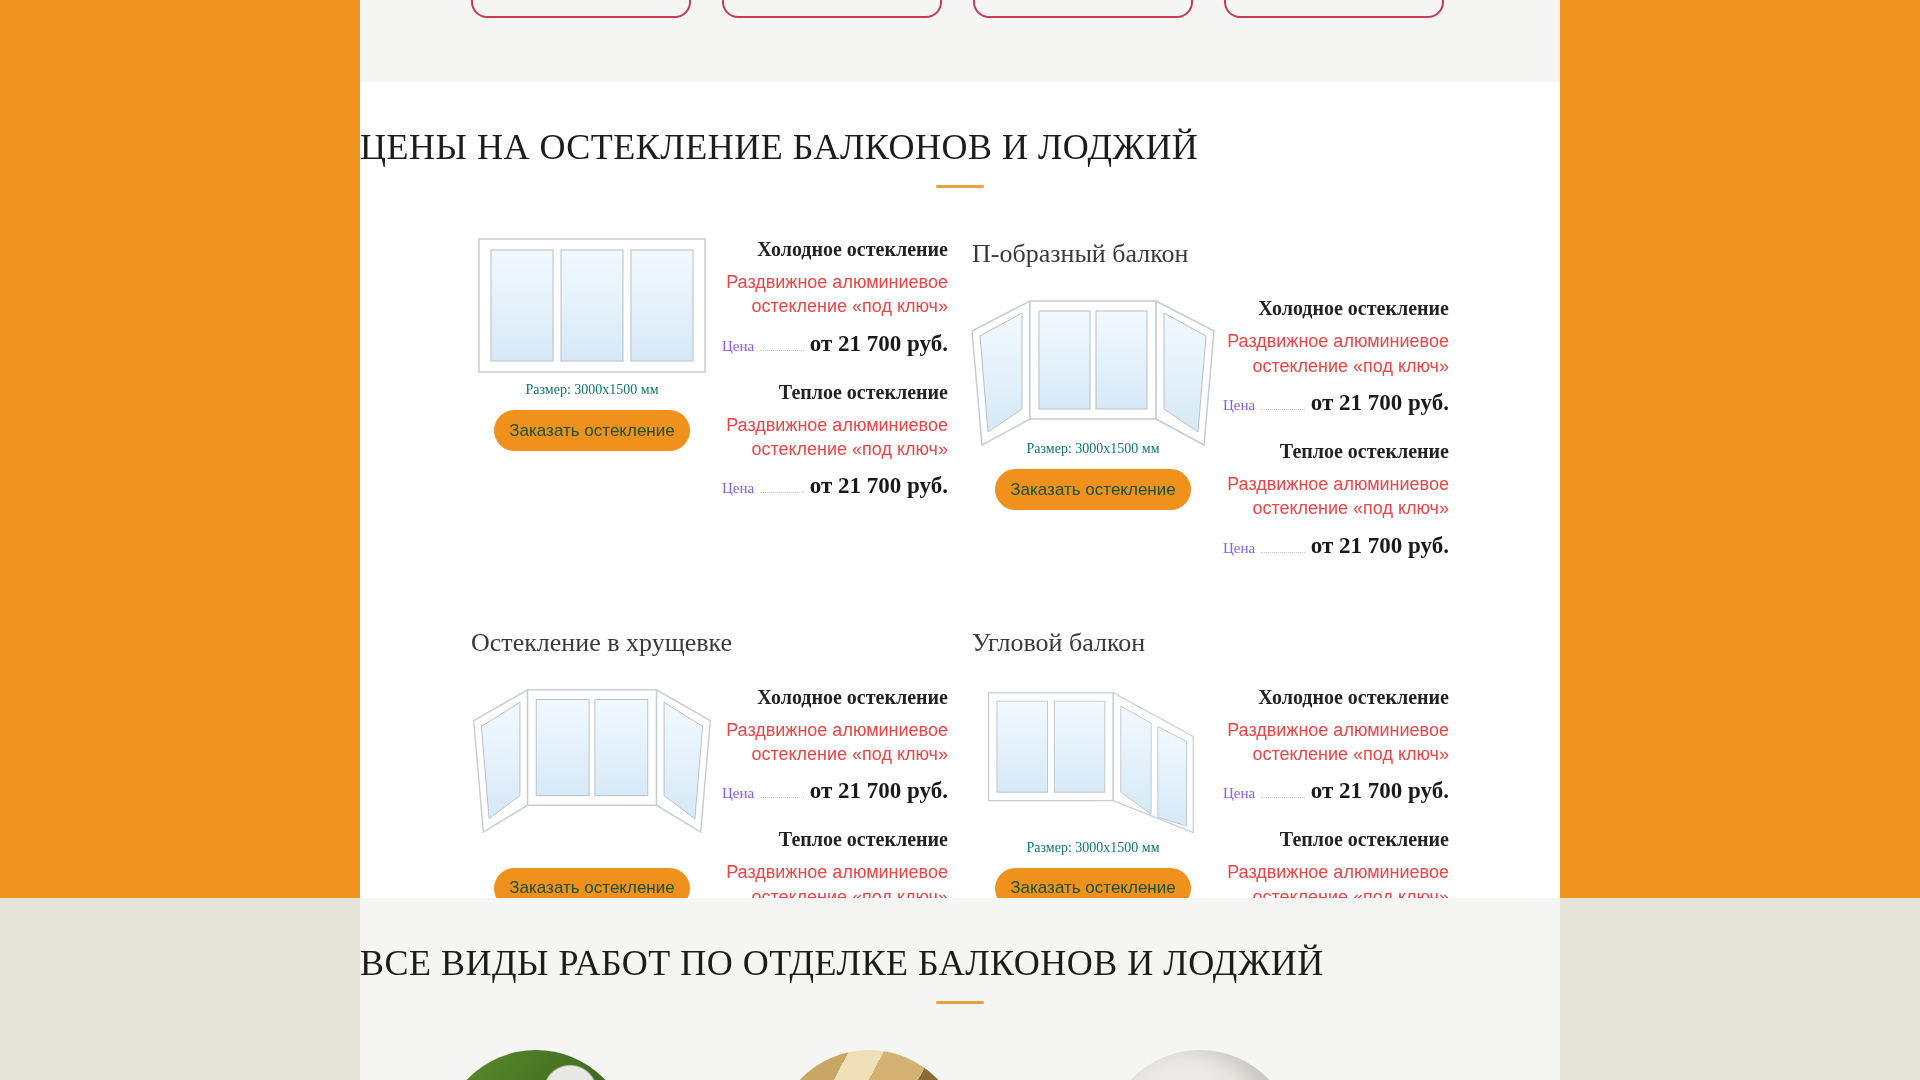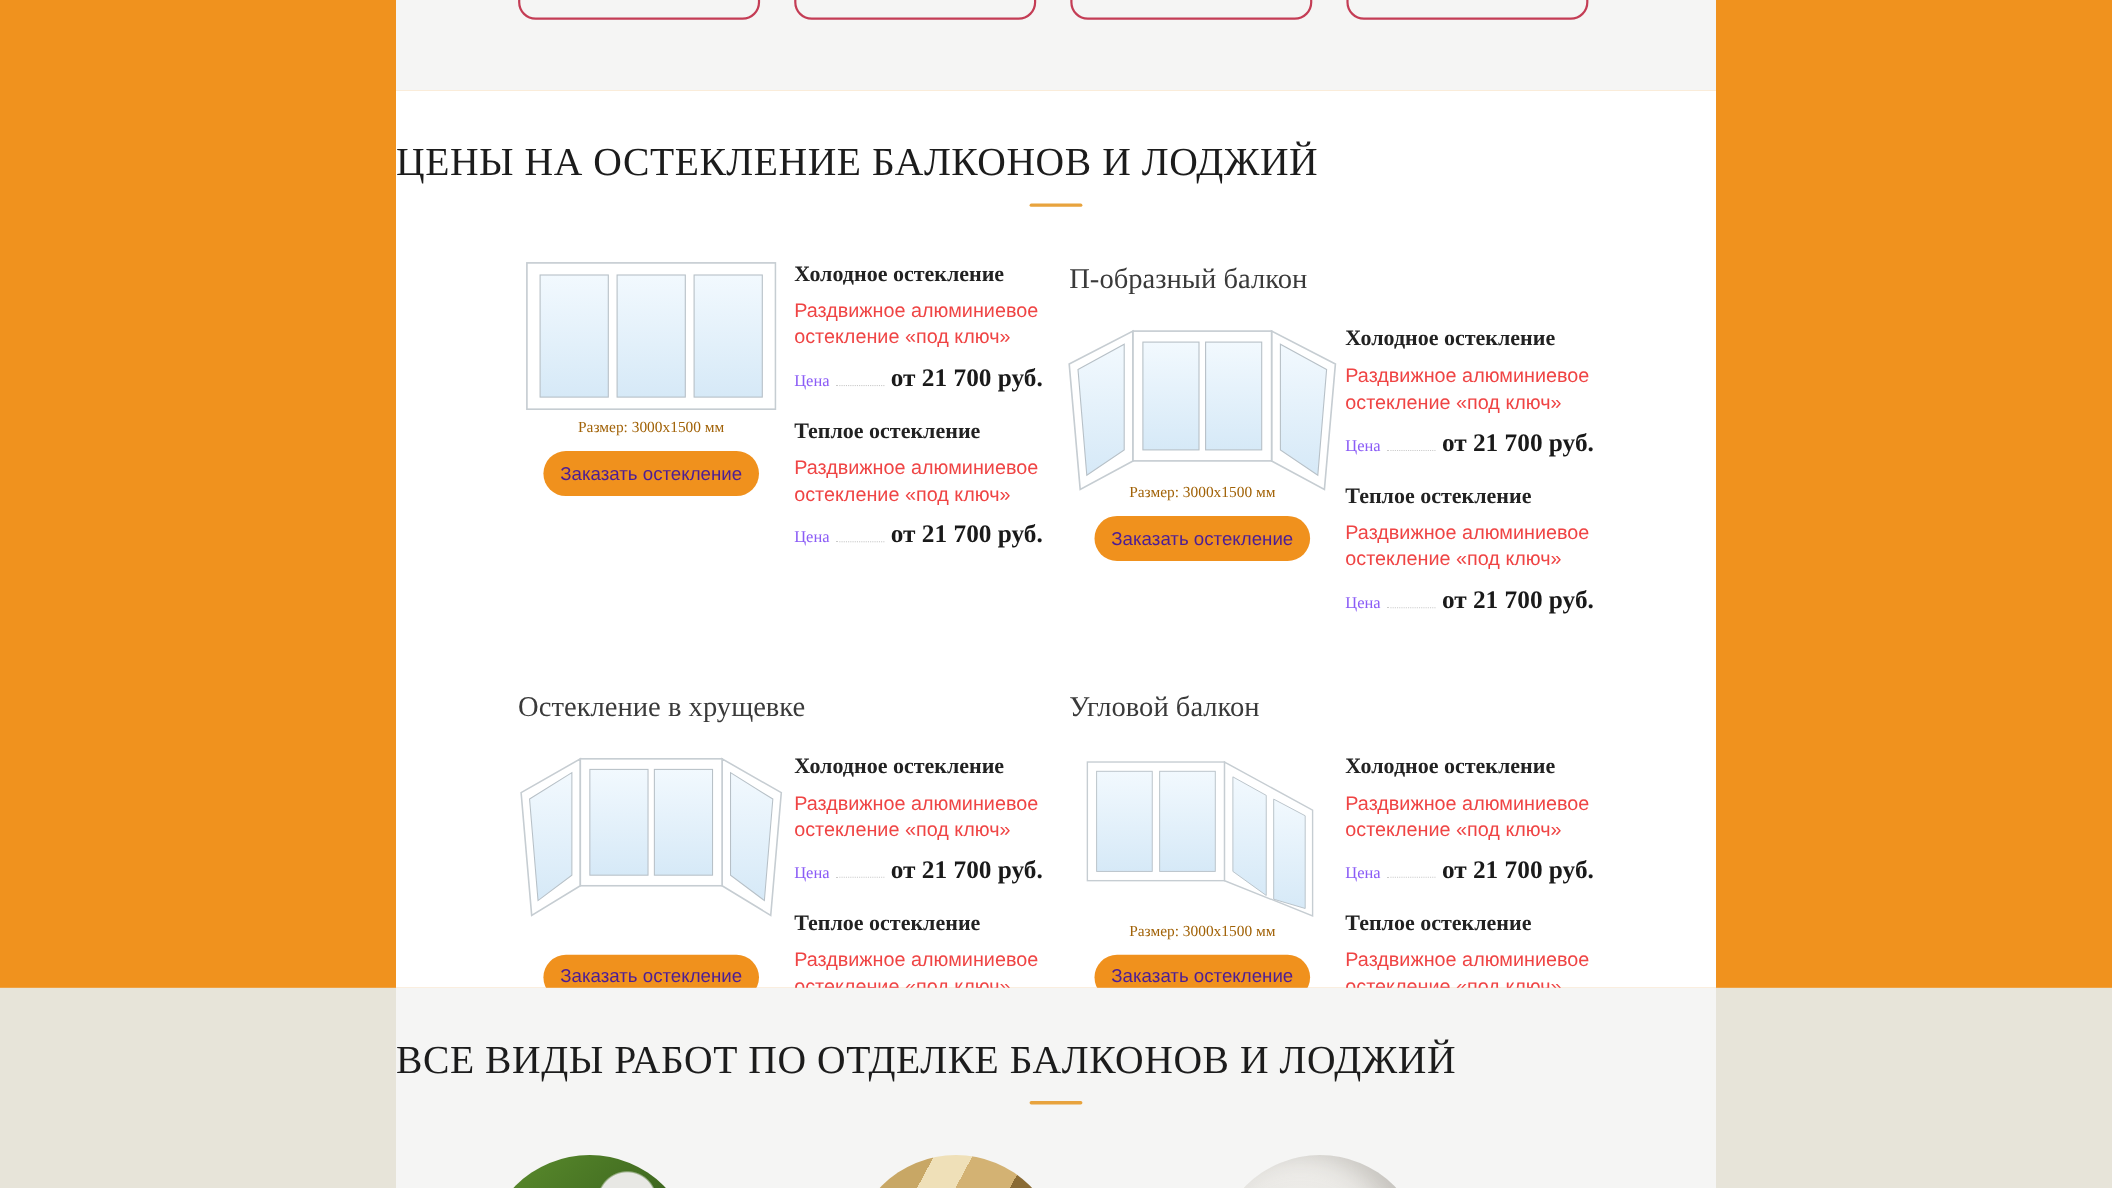--- a/index.html
+++ b/index.html
@@ -21,27 +21,27 @@
   .divider{width:48px;height:3px;background:#e8a33d;margin:16px auto 0;border-radius:2px;}
 
   .cards{padding:50px 111px 0;display:flex;flex-wrap:wrap;justify-content:space-between;}
   .card{width:477px;margin-bottom:44px;}
   .card-title{font-family:"Liberation Serif",serif;font-size:26px;line-height:1.2;color:#3a3a3a;
               font-weight:400;margin:0 0 28px;}
   .card-body{display:flex;justify-content:space-between;}
   .card-left{width:242px;display:flex;flex-direction:column;align-items:center;}
   .illustration{height:140px;display:flex;align-items:flex-start;justify-content:center;}
   .illustration.tall{height:150px;}
-  .size-caption{font-family:"Liberation Serif",serif;font-size:14px;color:#a16207;
+  .size-caption{font-family:"Liberation Serif",serif;font-size:14px;color:#0f766e;
                 height:24px;line-height:24px;}
   .order-btn{margin-top:8px;width:196px;height:41px;border:none;border-radius:21px;
-             background:#f0911d;color:#4c1d95;font-size:17px;cursor:pointer;
+             background:#f0911d;color:#14532d;font-size:17px;cursor:pointer;
              font-family:"Liberation Sans",sans-serif;}
   .card-right{width:226px;}
-  .offer{margin-bottom:24px;}
+  .offer{margin-bottom:24px;text-align:right;}
   .offer-title{font-family:"Liberation Serif",serif;font-size:20px;font-weight:700;
                color:#222222;margin:0 0 9px;}
   .offer-desc{font-size:18px;line-height:1.35;color:#ef4444;margin:0 0 12px;}
   .price-line{display:flex;align-items:baseline;}
   .price-label{font-family:"Liberation Serif",serif;font-size:15px;color:#8b5cf6;}
   .leader{flex:1;border-bottom:1px dotted #c9c9c9;margin:0 6px 3px;}
   .price-value{font-family:"Liberation Serif",serif;font-size:23px;font-weight:700;
                color:#1a1a1a;white-space:nowrap;}
 
   

